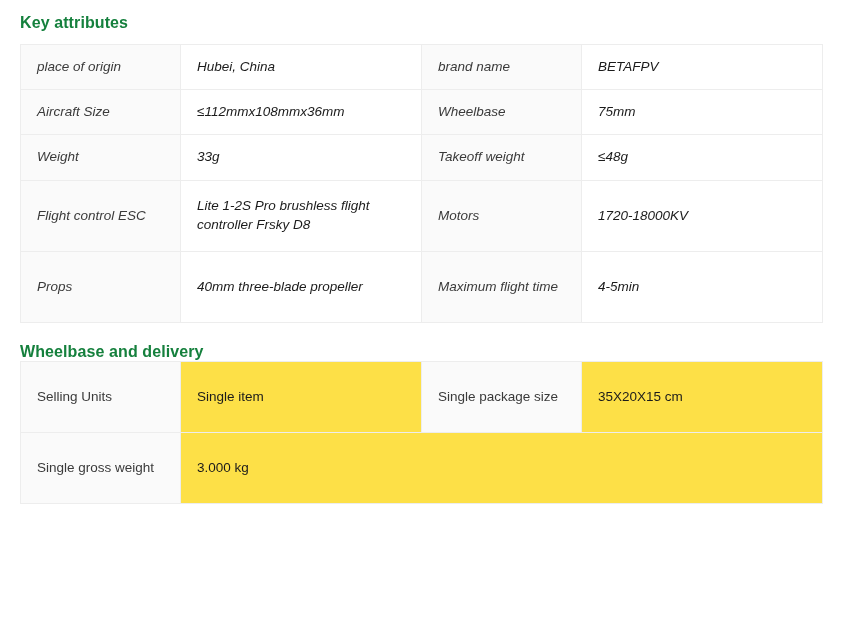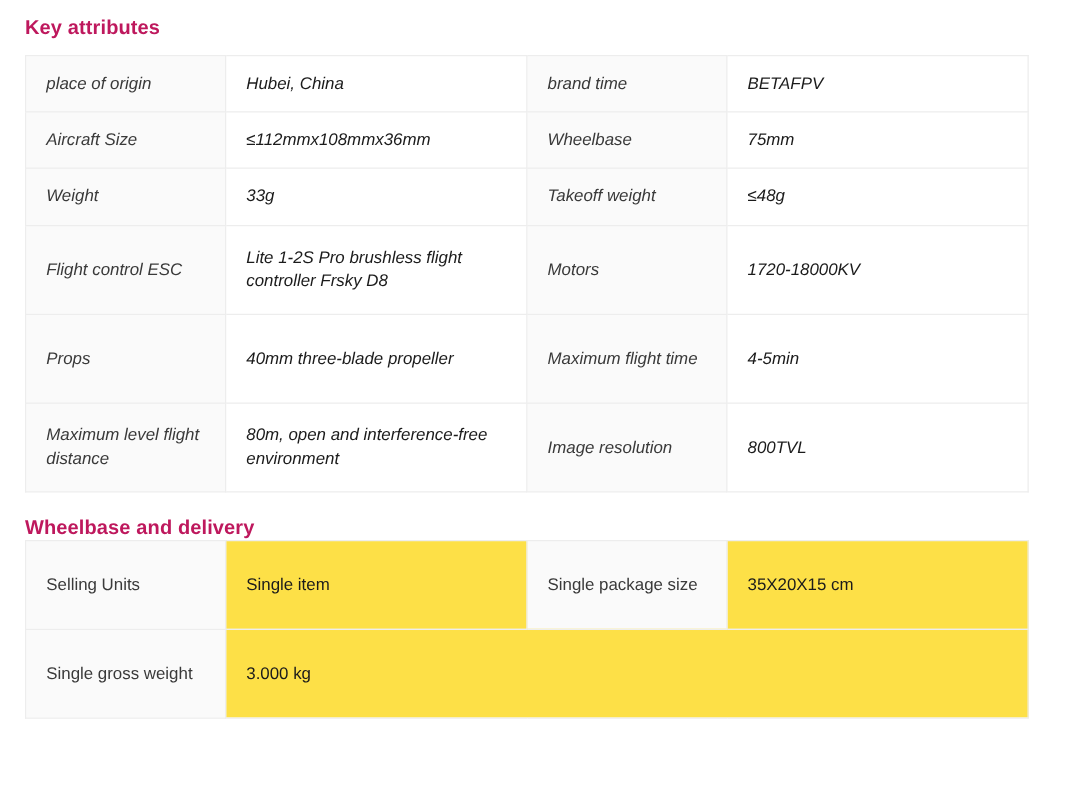--- a/index.html
+++ b/index.html
@@ -15,21 +15,21 @@
     overflow: hidden;
   }
   .page {
     padding: 0 20px;
     box-sizing: border-box;
     width: 852px;
   }
   .section-title {
     font-size: 16px;
     font-weight: bold;
-    color: #be185d;
+    color: #15803d;
     margin: 14px 0 0 0;
     letter-spacing: 0.1px;
   }
   .attr-table {
     border-collapse: collapse;
     width: 802px;
     margin-top: 12px;
     table-layout: fixed;
     border: 1px solid #ededed;
     font-style: italic;
@@ -87,21 +87,21 @@
     <colgroup>
       <col class="col-label">
         <col class="col-value">
         <col class="col-label">
         <col class="col-value">
     </colgroup>
     <tbody>
       <tr>
         <td class="label">place of origin</td>
         <td class="value">Hubei, China</td>
-        <td class="label">brand time</td>
+        <td class="label">brand name</td>
         <td class="value">BETAFPV</td>
       </tr>
       <tr>
         <td class="label">Aircraft Size</td>
         <td class="value">≤112mmx108mmx36mm</td>
         <td class="label">Wheelbase</td>
         <td class="value">75mm</td>
       </tr>
       <tr>
         <td class="label">Weight</td>
@@ -113,26 +113,20 @@
         <td class="label">Flight control ESC</td>
         <td class="value">Lite 1-2S Pro brushless flight controller Frsky D8</td>
         <td class="label">Motors</td>
         <td class="value">1720-18000KV</td>
       </tr>
       <tr class="row-tall">
         <td class="label">Props</td>
         <td class="value">40mm three-blade propeller</td>
         <td class="label">Maximum flight time</td>
         <td class="value">4-5min</td>
-      </tr>
-      <tr class="row-tall">
-        <td class="label">Maximum level flight distance</td>
-        <td class="value">80m, open and interference-free environment</td>
-        <td class="label">Image resolution</td>
-        <td class="value">800TVL</td>
       </tr>
     </tbody>
   </table>
 
   <div class="spacer-12"></div>
 
   <h2 class="section-title">Wheelbase and delivery</h2>
 
   <table class="pack-table">
     <colgroup>

